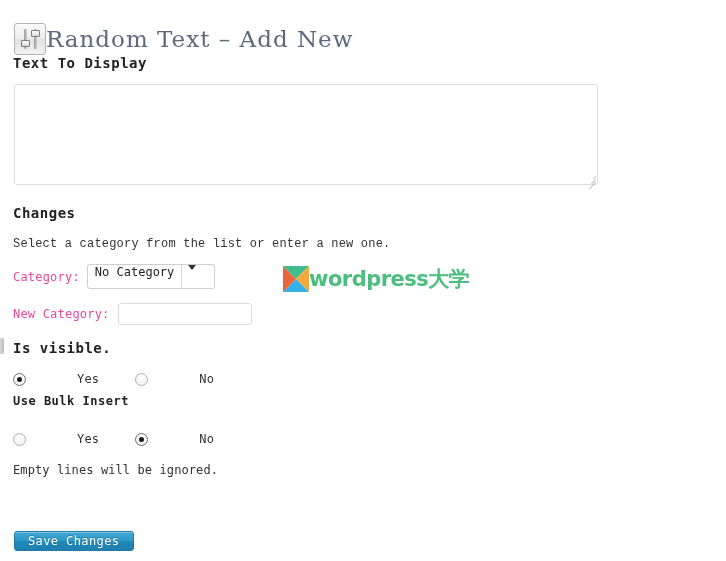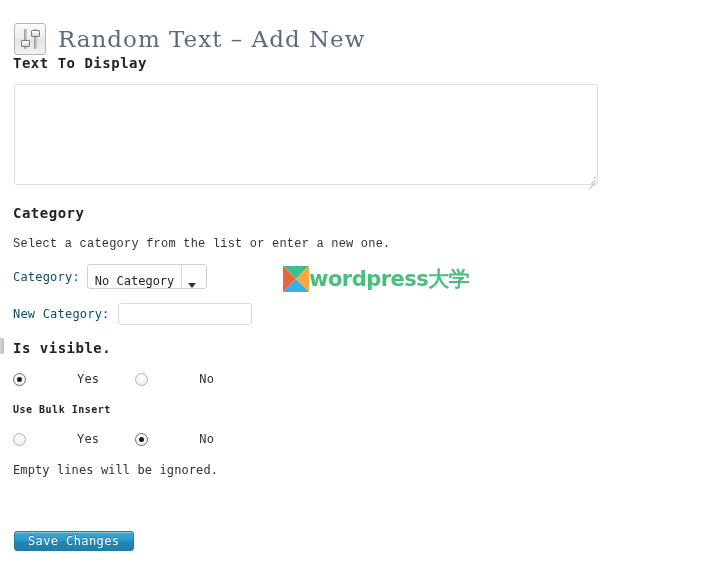--- a/index.html
+++ b/index.html
@@ -27,21 +27,21 @@
     border-radius: 0 2px 2px 0;
   }
 
   
   .page-header {
     position: absolute;
     left: 14px;
     top: 8px;
     display: flex;
     align-items: center;
-    gap: 12px;
+    gap: 0;
     justify-content: flex-end;
   }
   .header-icon {
     width: 32px;
     height: 32px;
     box-sizing: border-box;
     border: 1px solid #b4b4b4;
     border-radius: 3px;
     background: linear-gradient(to bottom, #fbfbfb 0%, #ededed 48%, #e2e2e2 52%, #f2f2f2 100%);
     position: relative;
@@ -82,21 +82,21 @@
   .section-title {
     position: absolute;
     font-family: "DejaVu Sans Mono", "Liberation Mono", monospace;
     font-weight: bold;
     color: #222222;
     white-space: nowrap;
   }
   #heading-text-to-display { left: 13px; top: 55px; font-size: 14px; letter-spacing: 0.5px; }
   #heading-category        { left: 13px; top: 205px; font-size: 14px; letter-spacing: 0.5px; }
   #heading-is-visible      { left: 13px; top: 340px; font-size: 14px; letter-spacing: 0.5px; }
-  #heading-bulk-insert     { left: 13px; top: 404px; font-size: 10px; letter-spacing: 0.5px; }
+  #heading-bulk-insert     { left: 13px; top: 394px; font-size: 12px; letter-spacing: 0.5px; }
 
   
   .text-display-area {
     position: absolute;
     left: 14px;
     top: 84px;
     width: 584px;
     height: 101px;
     box-sizing: border-box;
     border: 1px solid #dddddd;
@@ -143,37 +143,37 @@
   .field-row {
     position: absolute;
     display: flex;
     align-items: center;
   }
   #row-category     { left: 13px; top: 264px; }
   #row-new-category { left: 13px; top: 303px; }
 
   .field-label {
     font-size: 12px;
-    color: #0c4a6e;
+    color: #ec4899;
     white-space: nowrap;
     letter-spacing: 0.2px;
   }
   .category-select {
     margin-left: 7px;
     height: 25px;
     box-sizing: border-box;
     border: 1px solid #cfcfcf;
     border-radius: 3px;
     background: #ffffff;
     font-family: "DejaVu Sans Mono", "Liberation Mono", monospace;
     font-size: 12px;
     color: #222222;
     display: flex;
-    align-items: flex-end;
-    padding: 0 4px 0 7px;
+    align-items: flex-start;
+    padding: 0 12px 0 7px;
     cursor: pointer;
   }
   .category-select .sel-value { padding-right: 7px; white-space: nowrap; }
   .category-select .sel-divider {
     width: 1px;
     align-self: stretch;
     background: #d6d6d6;
   }
   .category-select .sel-arrow {
     width: 20px;
@@ -324,21 +324,21 @@
 
 <div class="section-title" id="heading-text-to-display">Text To Display</div>
 
 <textarea class="text-display-area" placeholder="" style=""></textarea>
 <span class="resize-grip">
     <i></i>
     <i></i>
     <i></i>
   </span>
 
-<div class="section-title" id="heading-category">Category</div>
+<div class="section-title" id="heading-category">Changes</div>
 
 <div class="helper-text" id="category-help">Select a category from the list or enter a new one.</div>
 
 <div class="field-row" id="row-category">
   <span class="field-label">Category:</span>
   <div class="category-select">
     <span class="sel-value">No Category</span>
     <span class="sel-divider"></span>
     <span class="sel-arrow">
         <i class="caret-down"></i>

